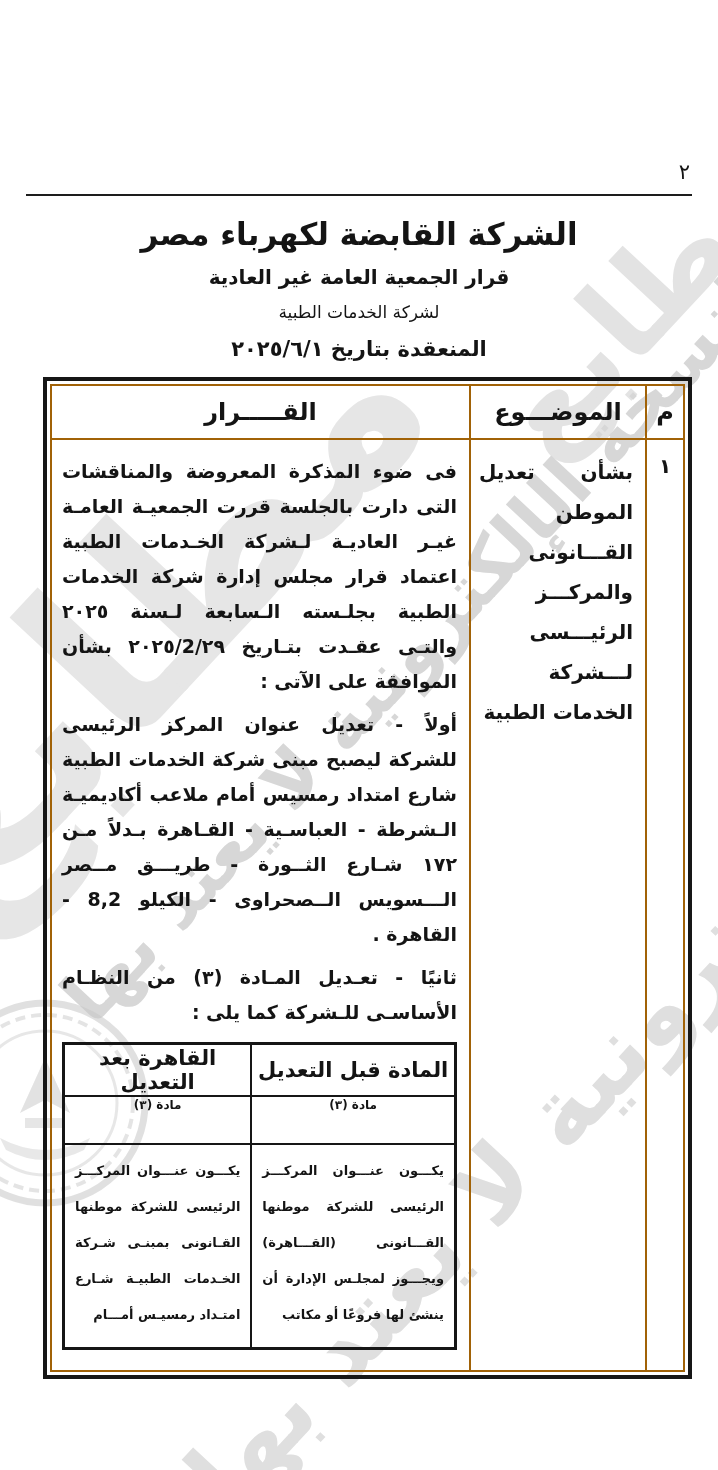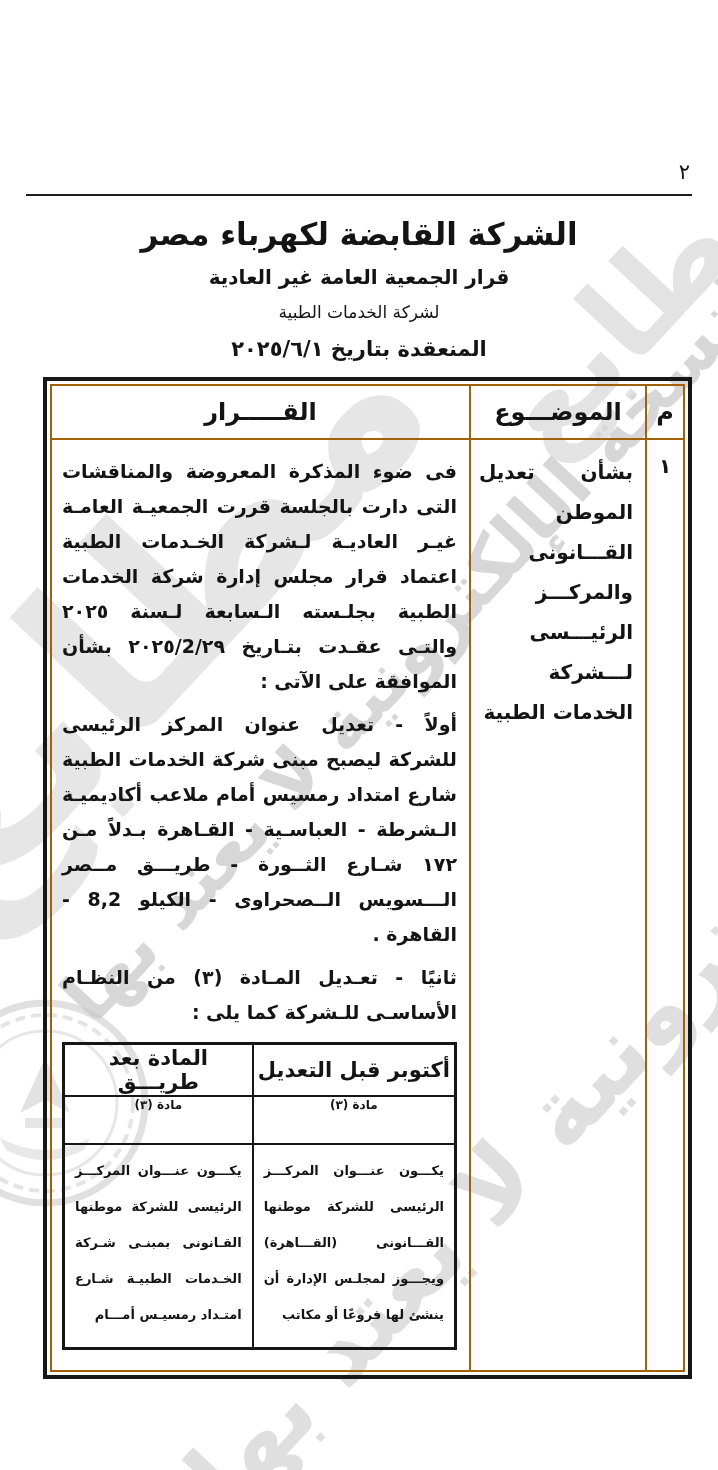--- a/index.html
+++ b/index.html
@@ -125,22 +125,22 @@
         <tr>
           <td class="idx-cell">١</td>
           <td class="subject-cell">بشأن تعديل الموطن القـــانونى والمركـــز الرئيـــسى لـــشركة الخدمات الطبية</td>
           <td class="decision-cell">
             <p>فى ضوء المذكرة المعروضة والمناقشات التى دارت بالجلسة قررت الجمعيـة العامـة غيـر العاديـة لـشركة الخـدمات الطبية اعتماد قرار مجلس إدارة شركة الخدمات الطبية بجلـسته الـسابعة لـسنة ٢٠٢٥ والتـى عقـدت بتـاريخ ٢٠٢٥/2/٢٩ بشأن الموافقة على الآتى :</p>
             <p>أولاً - تعديل عنوان المركز الرئيسى للشركة ليصبح مبنى شركة الخدمات الطبية شارع امتداد رمسيس أمام ملاعب أكاديميـة الـشرطة - العباسـية - القـاهرة بـدلاً مـن ١٧٢ شـارع الثــورة - طريـــق مــصر الـــسويس الــصحراوى - الكيلو 8,2 - القاهرة .</p>
             <p>ثانيًا - تعـديل المـادة (٣) من النظـام الأساسـى للـشركة كما يلى :</p>
             <table class="amend">
               <thead>
                 <tr>
-                  <th>أكتوبر قبل التعديل</th>
-                  <th>المادة بعد طريـــق</th>
+                  <th>المادة قبل التعديل</th>
+                  <th>القاهرة بعد التعديل</th>
                 </tr>
               </thead>
               <tbody>
                 <tr>
                   <td class="article-cell">مادة (٣)</td>
                   <td class="article-cell">مادة (٣)</td>
                 </tr>
                 <tr>
                   <td class="amend-text">يكـــون عنـــوان المركـــز الرئيسى للشركة موطنها القـــانونى (القـــاهرة) ويجـــوز لمجلـس الإدارة أن ينشئ لها فروعًا أو مكاتب</td>
                   <td class="amend-text">يكـــون عنـــوان المركـــز الرئيسى للشركة موطنها القـانونى بمبنـى شـركة الخـدمات الطبيـة شـارع امتـداد رمسيـس أمـــام</td>

